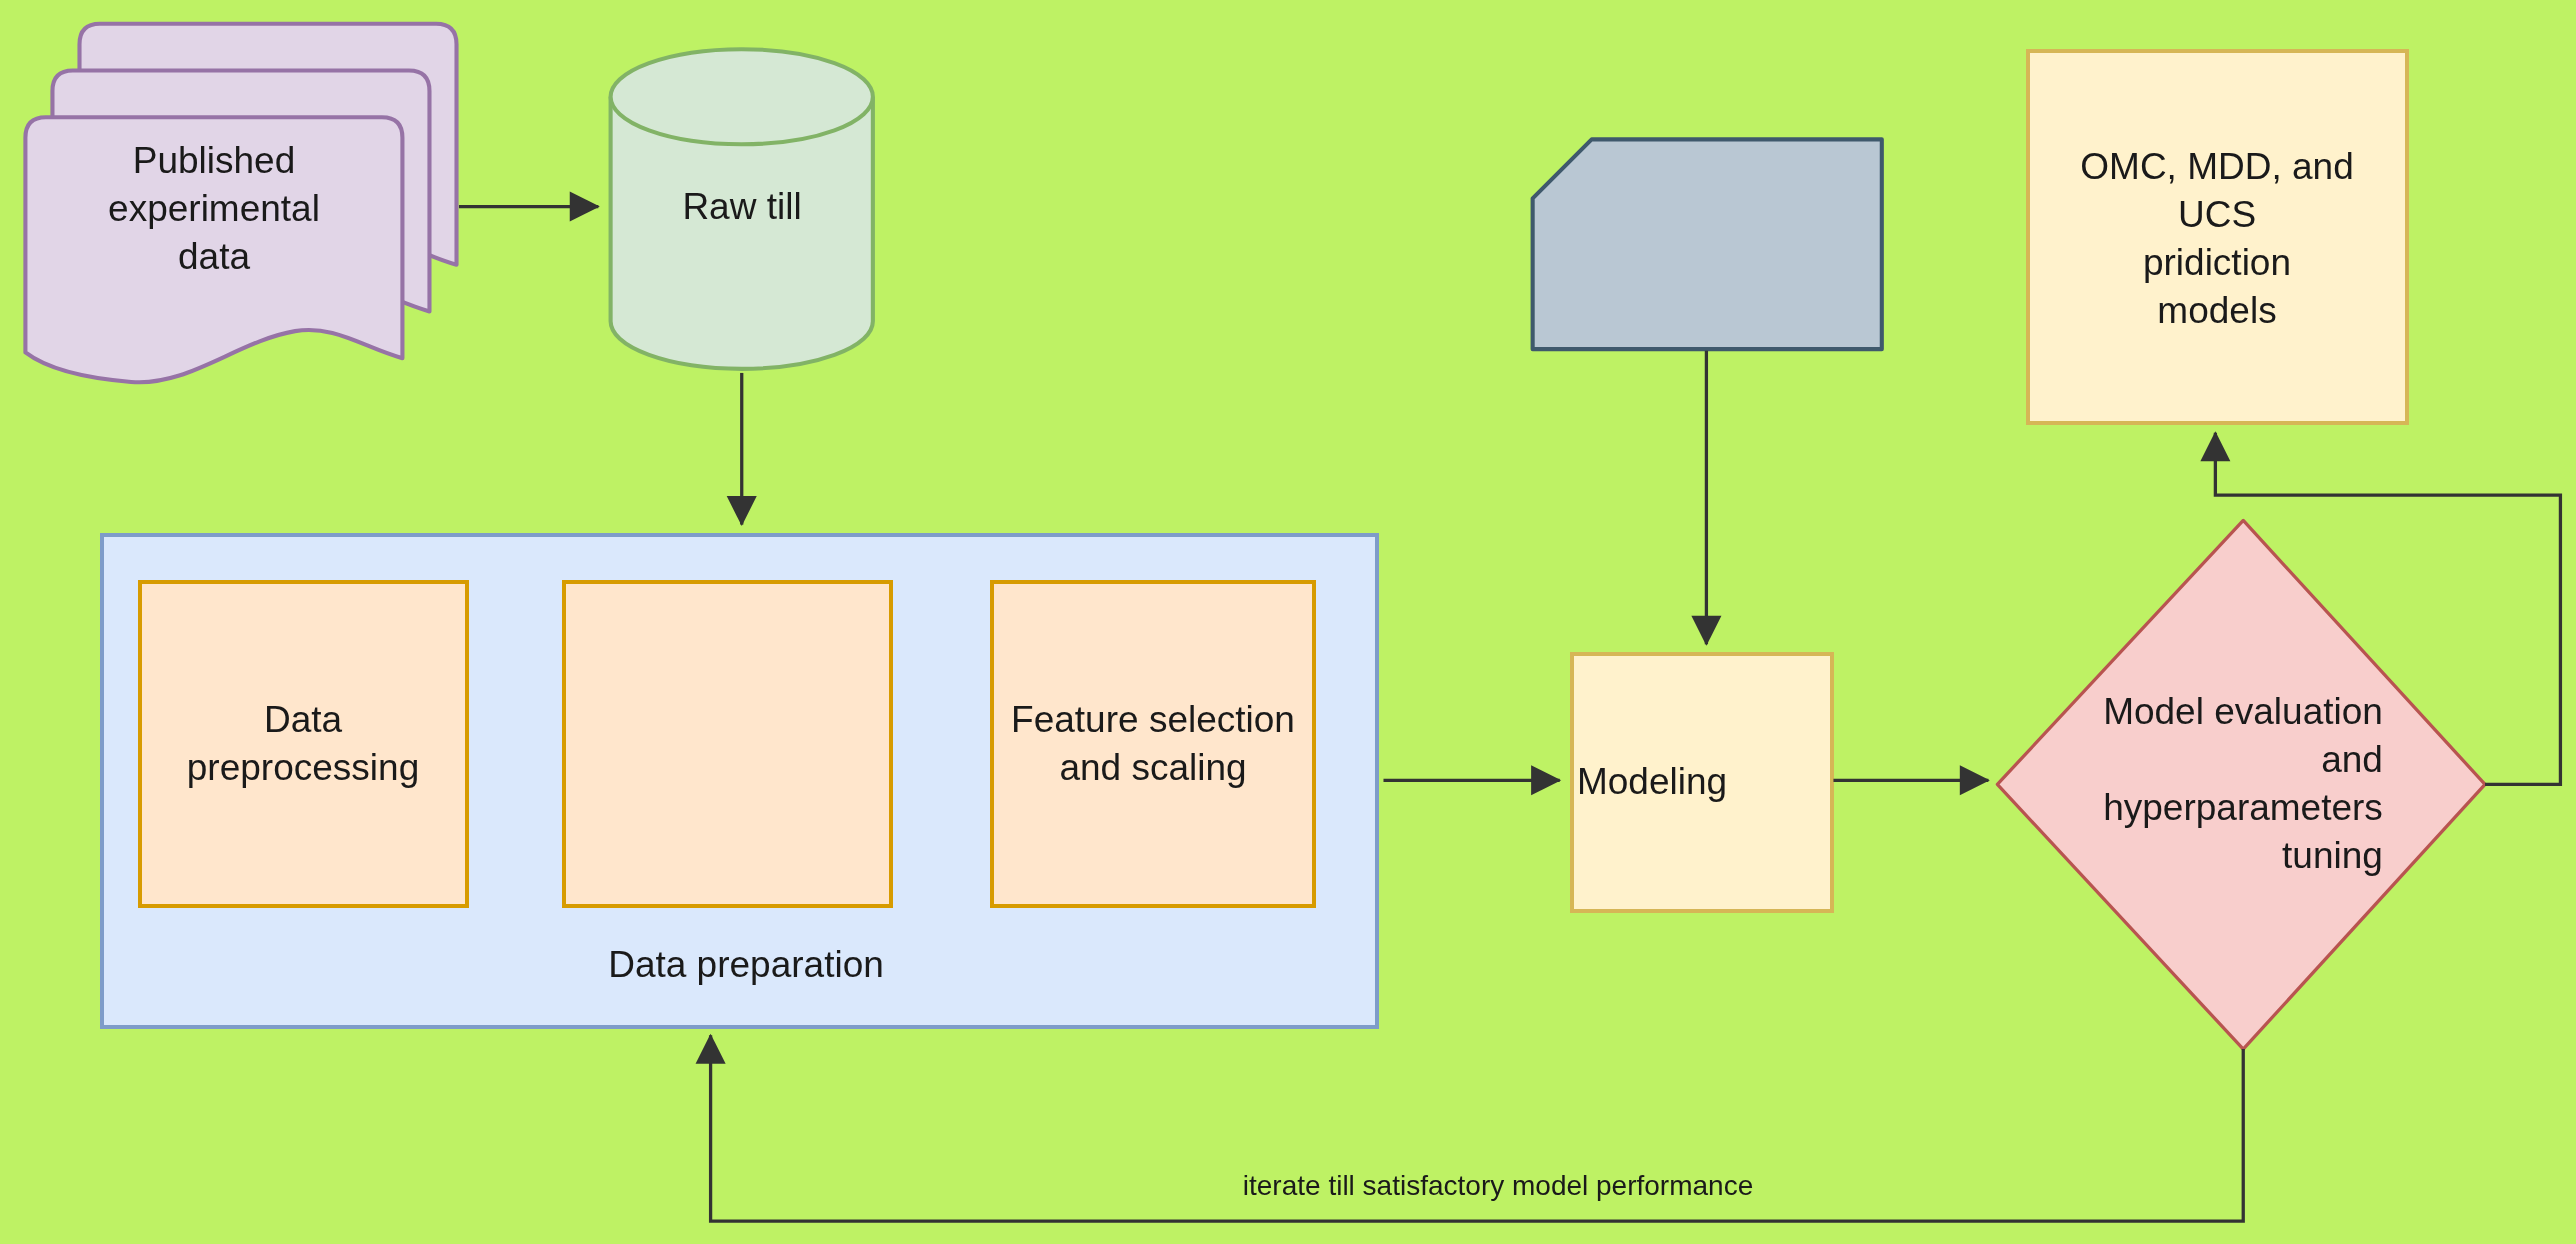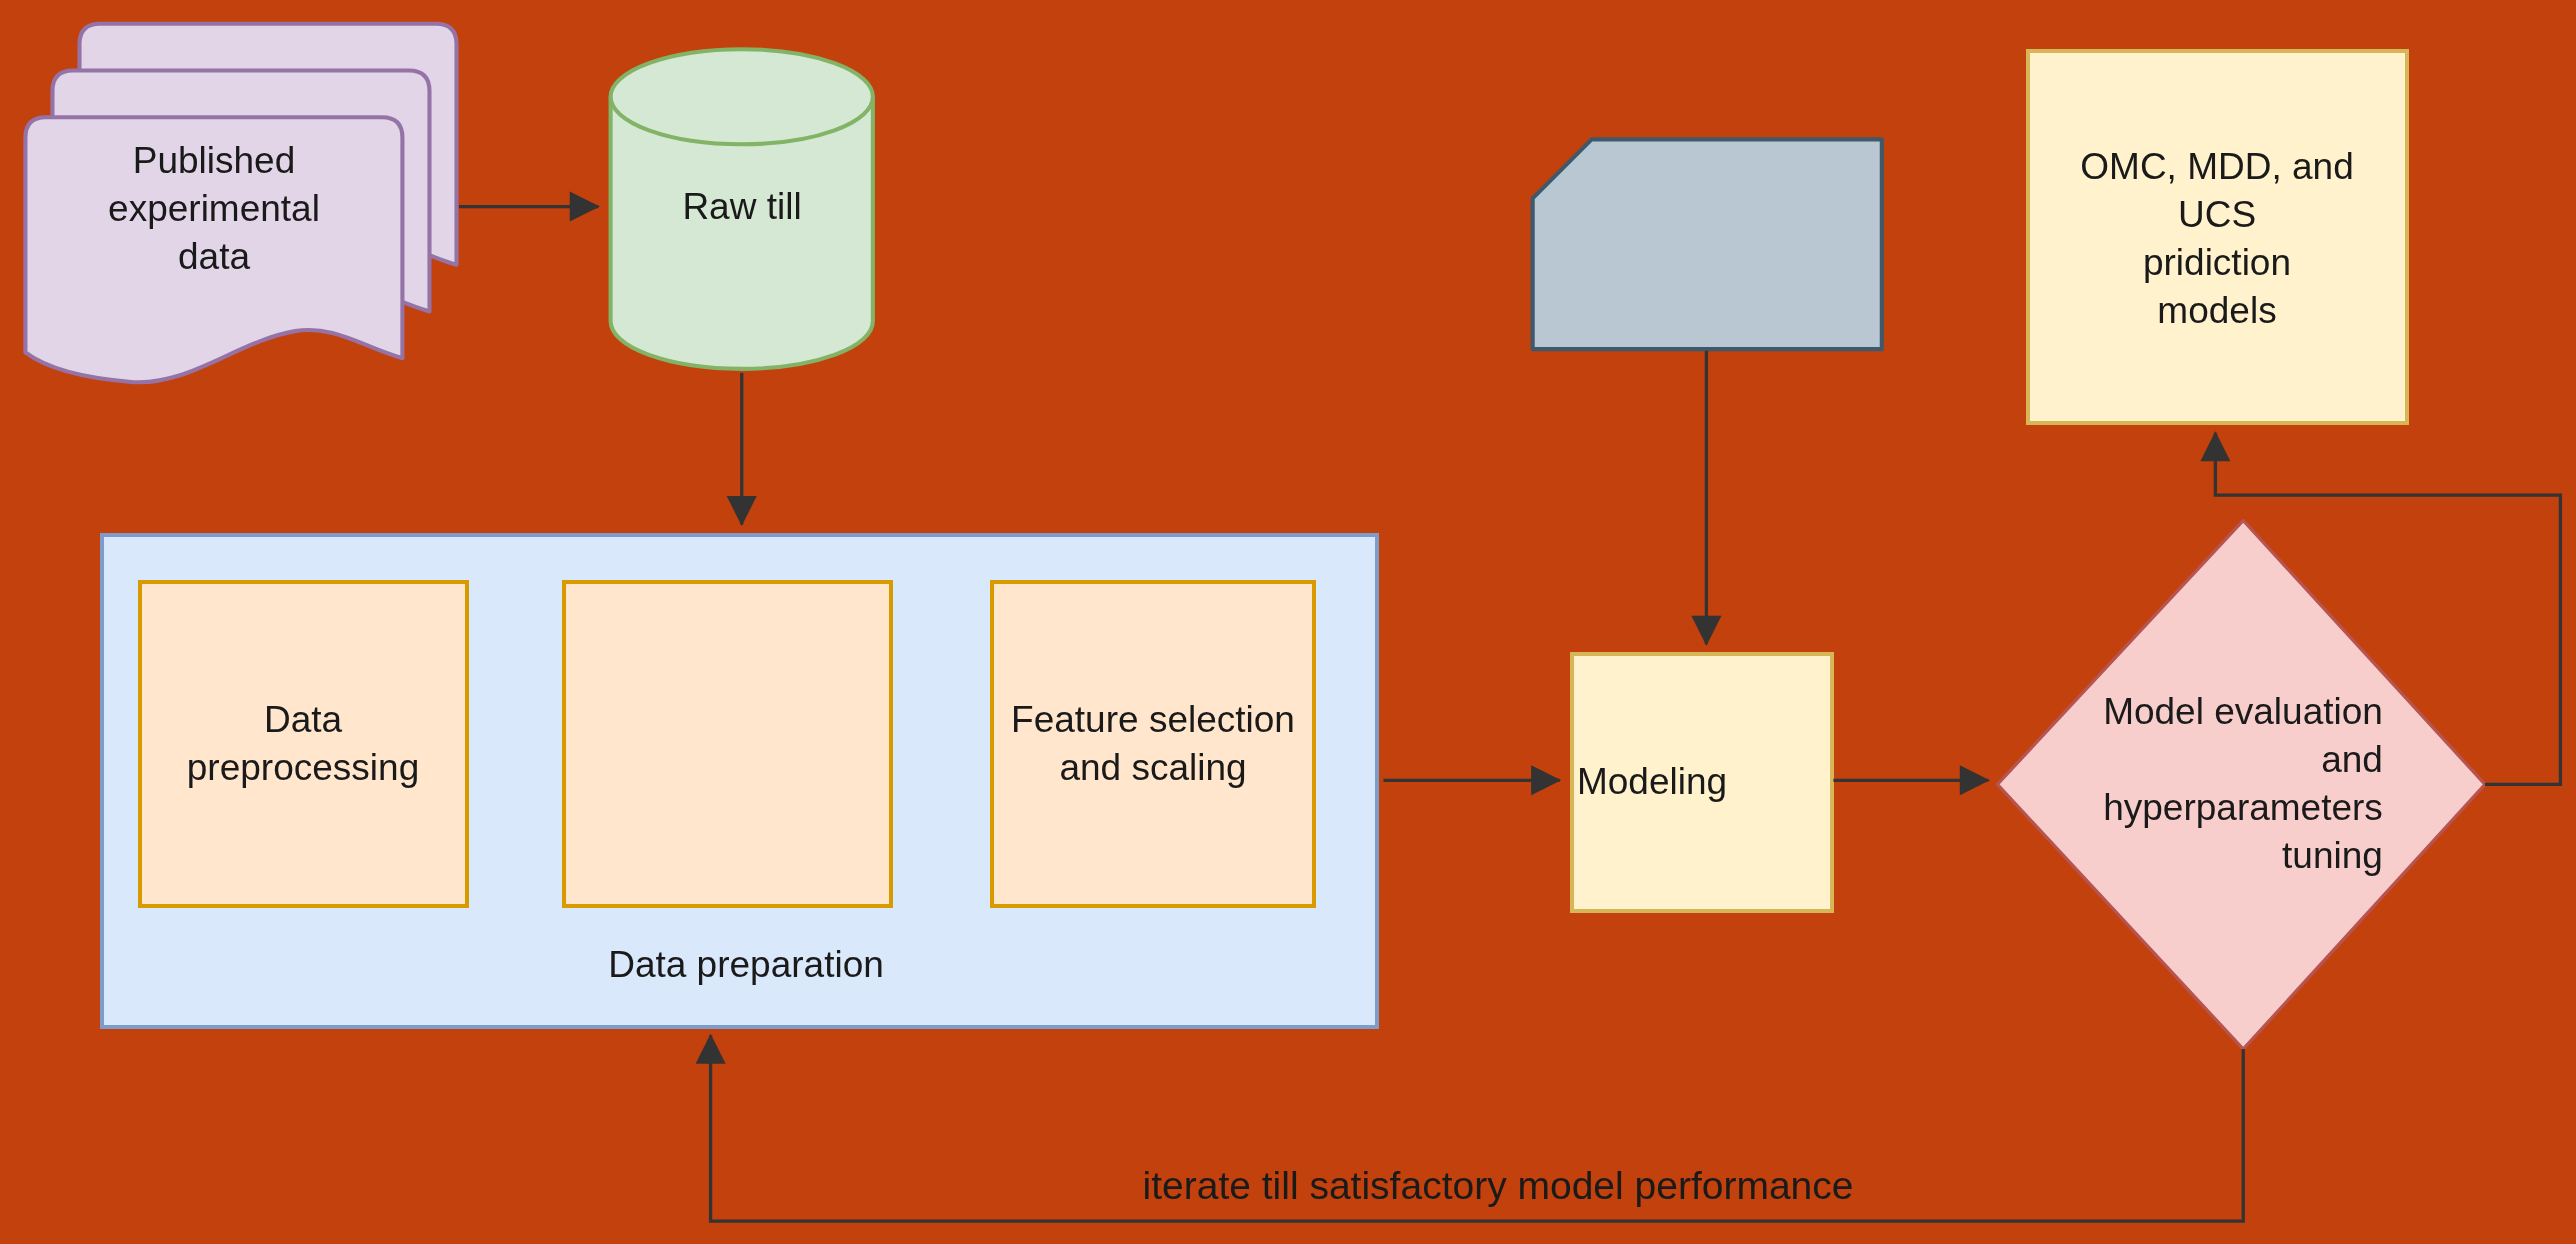--- a/index.html
+++ b/index.html
@@ -1,35 +1,35 @@
 <!DOCTYPE html>
 <html style="font-size:13px"><head>
 <meta charset="utf-8">
 <style>
   html,body{margin:0;padding:0;background:#ffffff;}
   .stage{
     position:relative;
     width:2576px;height:1245px;
-    background:#c2410c;
+    background:#bef264;
     font-family:"Liberation Sans", sans-serif;
     overflow:hidden;
   }
   svg.layer{position:absolute;left:0;top:0;z-index:2;}
   .rect{position:absolute;box-sizing:border-box;z-index:1;}
   .container-rect{background:#DAE8FC;border:4.1px solid #7E9CC9;}
   .process-rect{background:#FFE6CC;border:4.1px solid #D79B00;}
   .model-rect{background:#FFF2CC;border:4.1px solid #D6B656;}
   .lbl{
     position:absolute;z-index:10;
     transform:translate(-50%,-50%);
     text-align:center;white-space:pre-line;
     color:#1A1A1A;font-size:37px;line-height:1.3;
   }
   .bold{font-weight:normal;}
-  .loop-lbl{font-size:39px;}
+  .loop-lbl{font-size:28px;}
   
   .shape-docs{fill:#E1D5E7;stroke:#9673A6;stroke-width:5;stroke-linejoin:round;}
   .shape-cyl{fill:#D5E8D4;stroke:#82B366;stroke-width:5;}
   .shape-card{fill:#B9C7D3;stroke:#3F596C;stroke-width:5;stroke-linejoin:round;}
   .shape-diamond{fill:#F8CECC;stroke:#B85450;stroke-width:4;stroke-linejoin:round;}
   .edge{fill:none;stroke:#333333;stroke-width:4;}
 </style>
 </head>
 <body>
 

